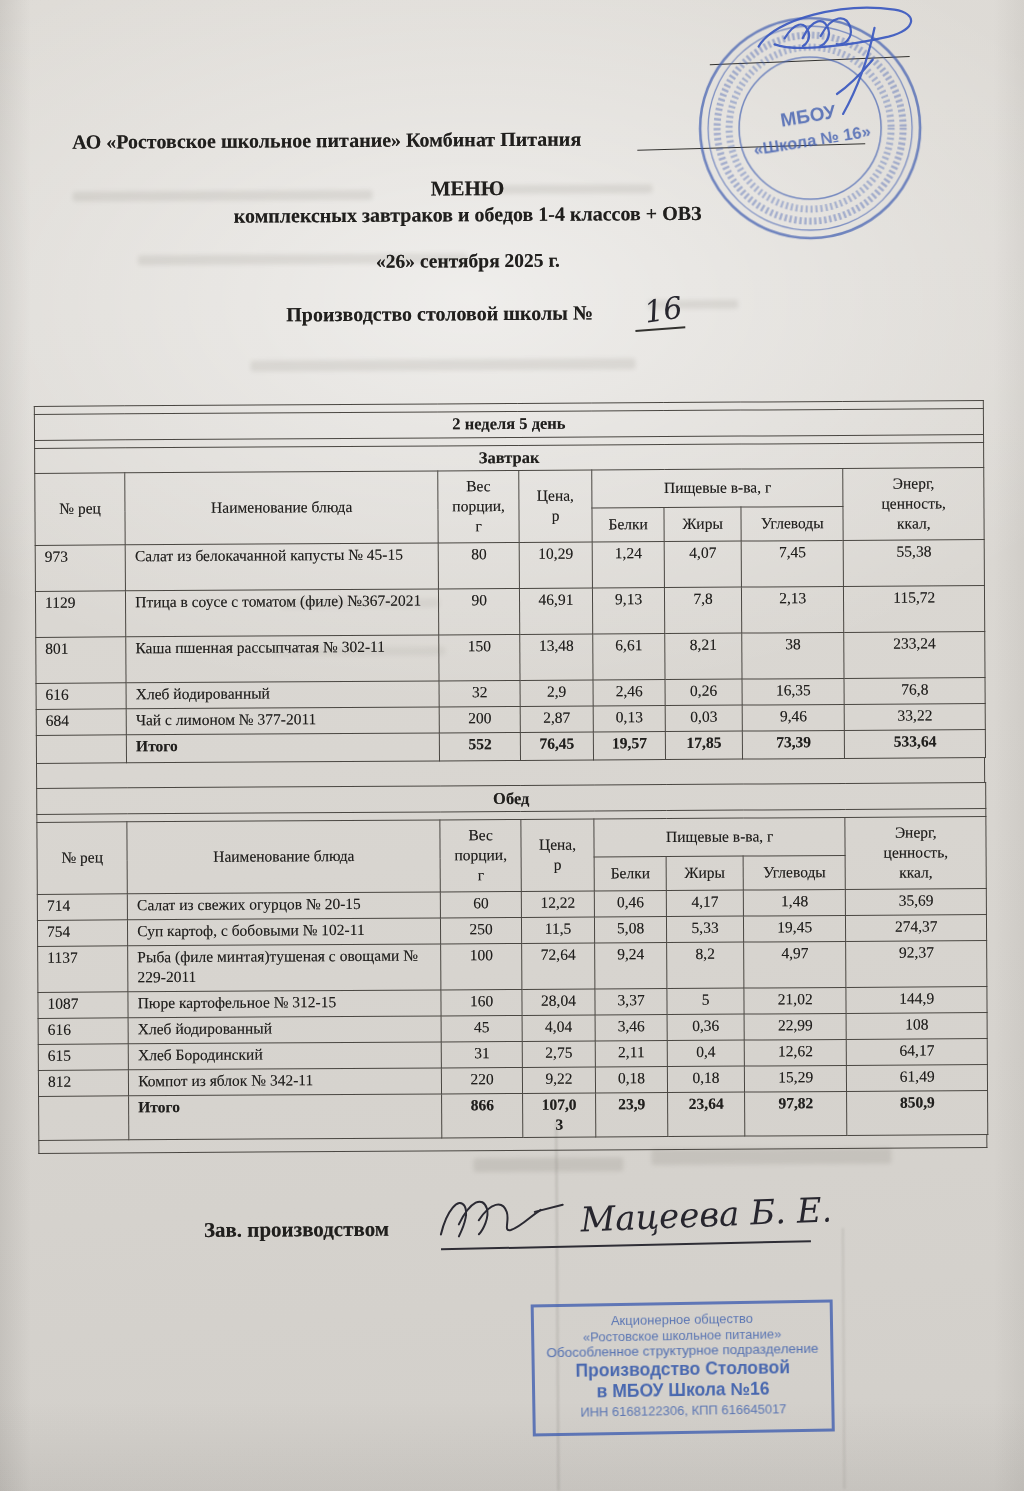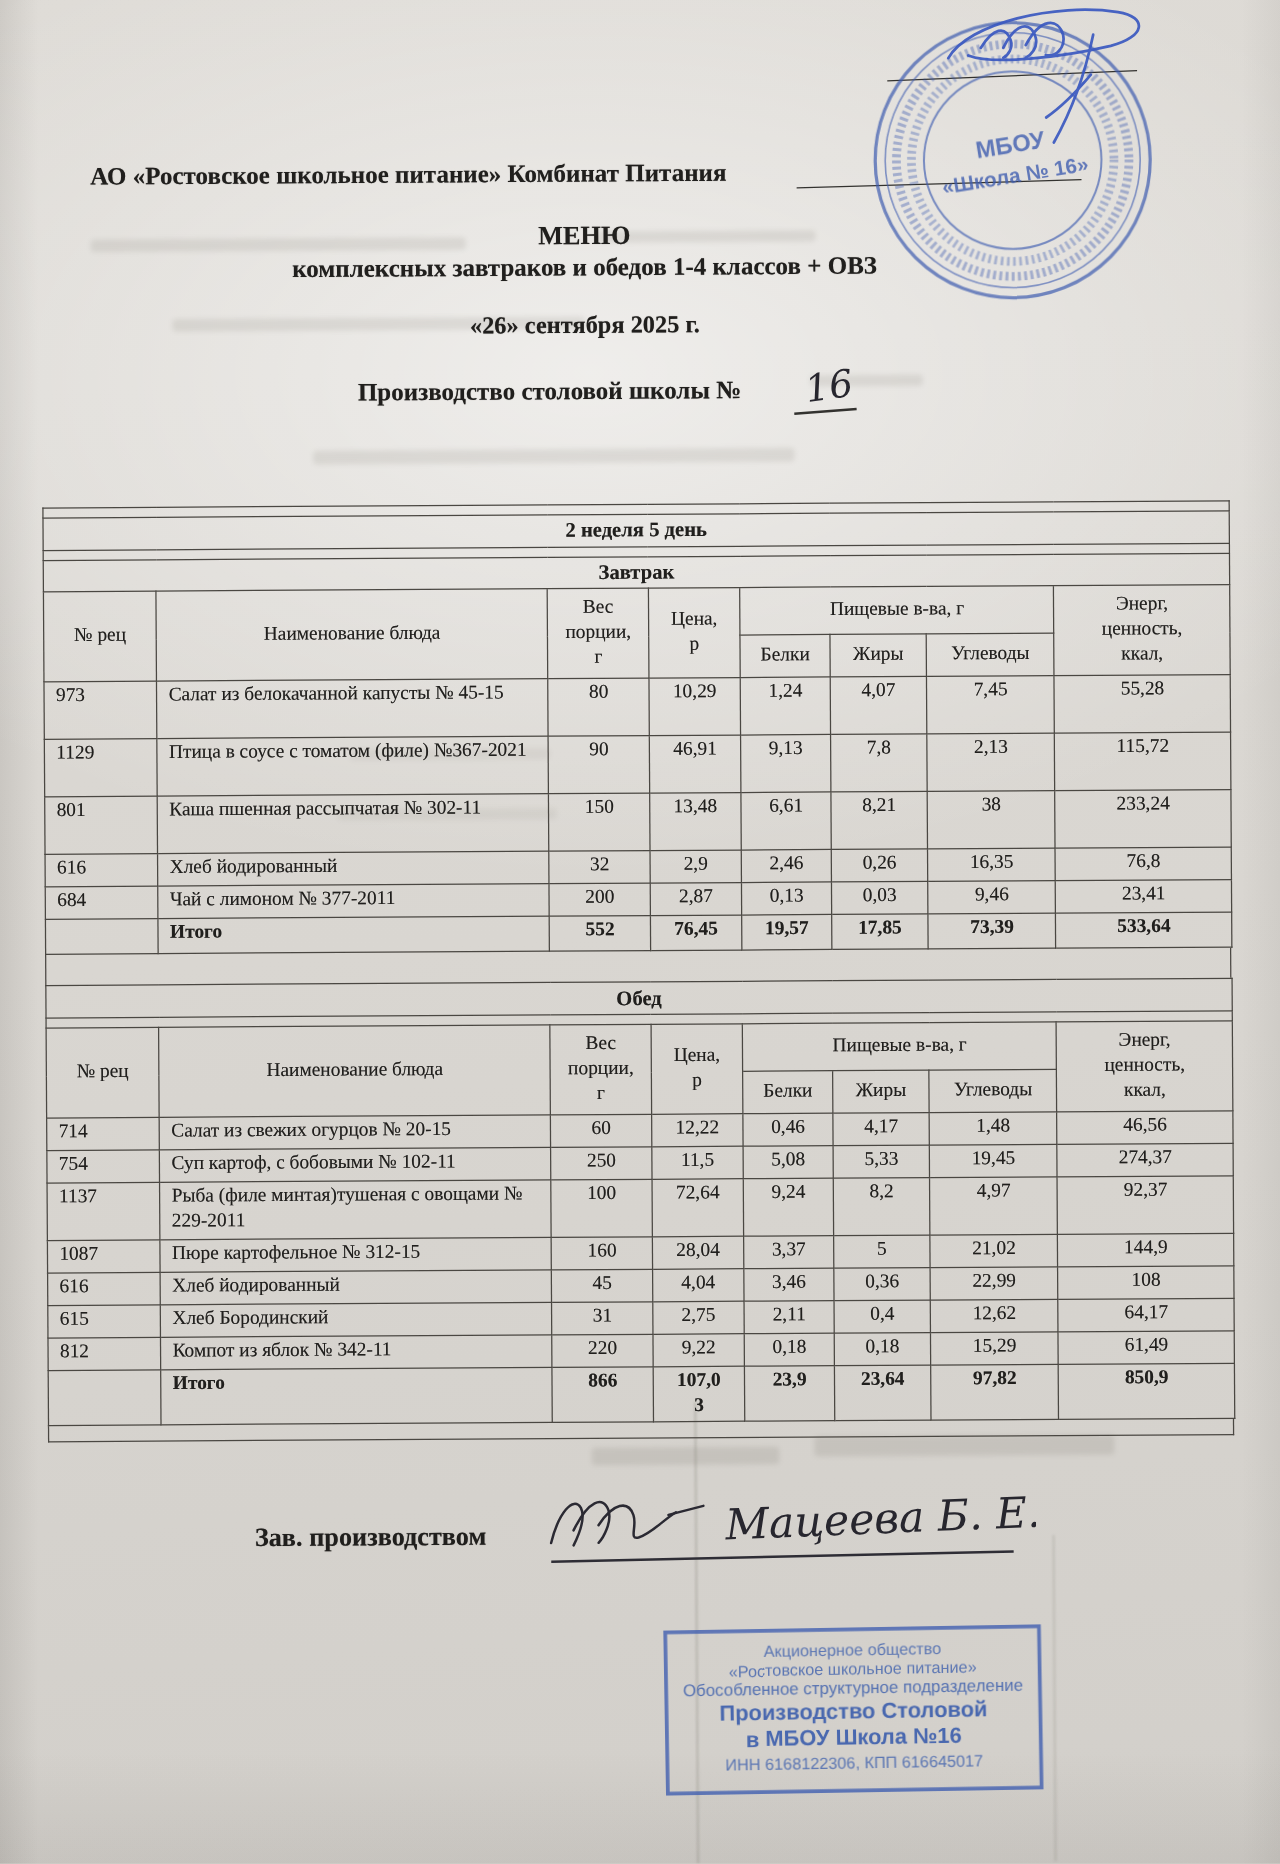--- a/index.html
+++ b/index.html
@@ -165,21 +165,21 @@
         <td class="hcell">Углеводы</td>
       </tr>
       <tr style="height:46px">
         <td class="recno">973</td>
         <td class="dish">Салат из белокачанной капусты № 45-15</td>
         <td class="num">80</td>
         <td class="num">10,29</td>
         <td class="num">1,24</td>
         <td class="num">4,07</td>
         <td class="num">7,45</td>
-        <td class="num">55,28</td>
+        <td class="num">55,38</td>
       </tr>
       <tr style="height:46px">
         <td class="recno">1129</td>
         <td class="dish">Птица в соусе с томатом (филе) №367-2021</td>
         <td class="num">90</td>
         <td class="num">46,91</td>
         <td class="num">9,13</td>
         <td class="num">7,8</td>
         <td class="num">2,13</td>
         <td class="num">115,72</td>
@@ -205,21 +205,21 @@
         <td class="num">76,8</td>
       </tr>
       <tr style="height:26px">
         <td class="recno">684</td>
         <td class="dish">Чай с лимоном № 377-2011</td>
         <td class="num">200</td>
         <td class="num">2,87</td>
         <td class="num">0,13</td>
         <td class="num">0,03</td>
         <td class="num">9,46</td>
-        <td class="num">23,41</td>
+        <td class="num">33,22</td>
       </tr>
       <tr class="tot" style="height:28px">
         <td></td>
         <td class="dish">Итого</td>
         <td class="num">552</td>
         <td class="num">76,45</td>
         <td class="num">19,57</td>
         <td class="num">17,85</td>
         <td class="num">73,39</td>
         <td class="num">533,64</td>
@@ -261,21 +261,21 @@
         <td class="hcell">Углеводы</td>
       </tr>
       <tr style="height:26px">
         <td class="recno">714</td>
         <td class="dish">Салат из свежих огурцов № 20-15</td>
         <td class="num">60</td>
         <td class="num">12,22</td>
         <td class="num">0,46</td>
         <td class="num">4,17</td>
         <td class="num">1,48</td>
-        <td class="num">46,56</td>
+        <td class="num">35,69</td>
       </tr>
       <tr style="height:26px">
         <td class="recno">754</td>
         <td class="dish">Суп картоф, с бобовыми № 102-11</td>
         <td class="num">250</td>
         <td class="num">11,5</td>
         <td class="num">5,08</td>
         <td class="num">5,33</td>
         <td class="num">19,45</td>
         <td class="num">274,37</td>

